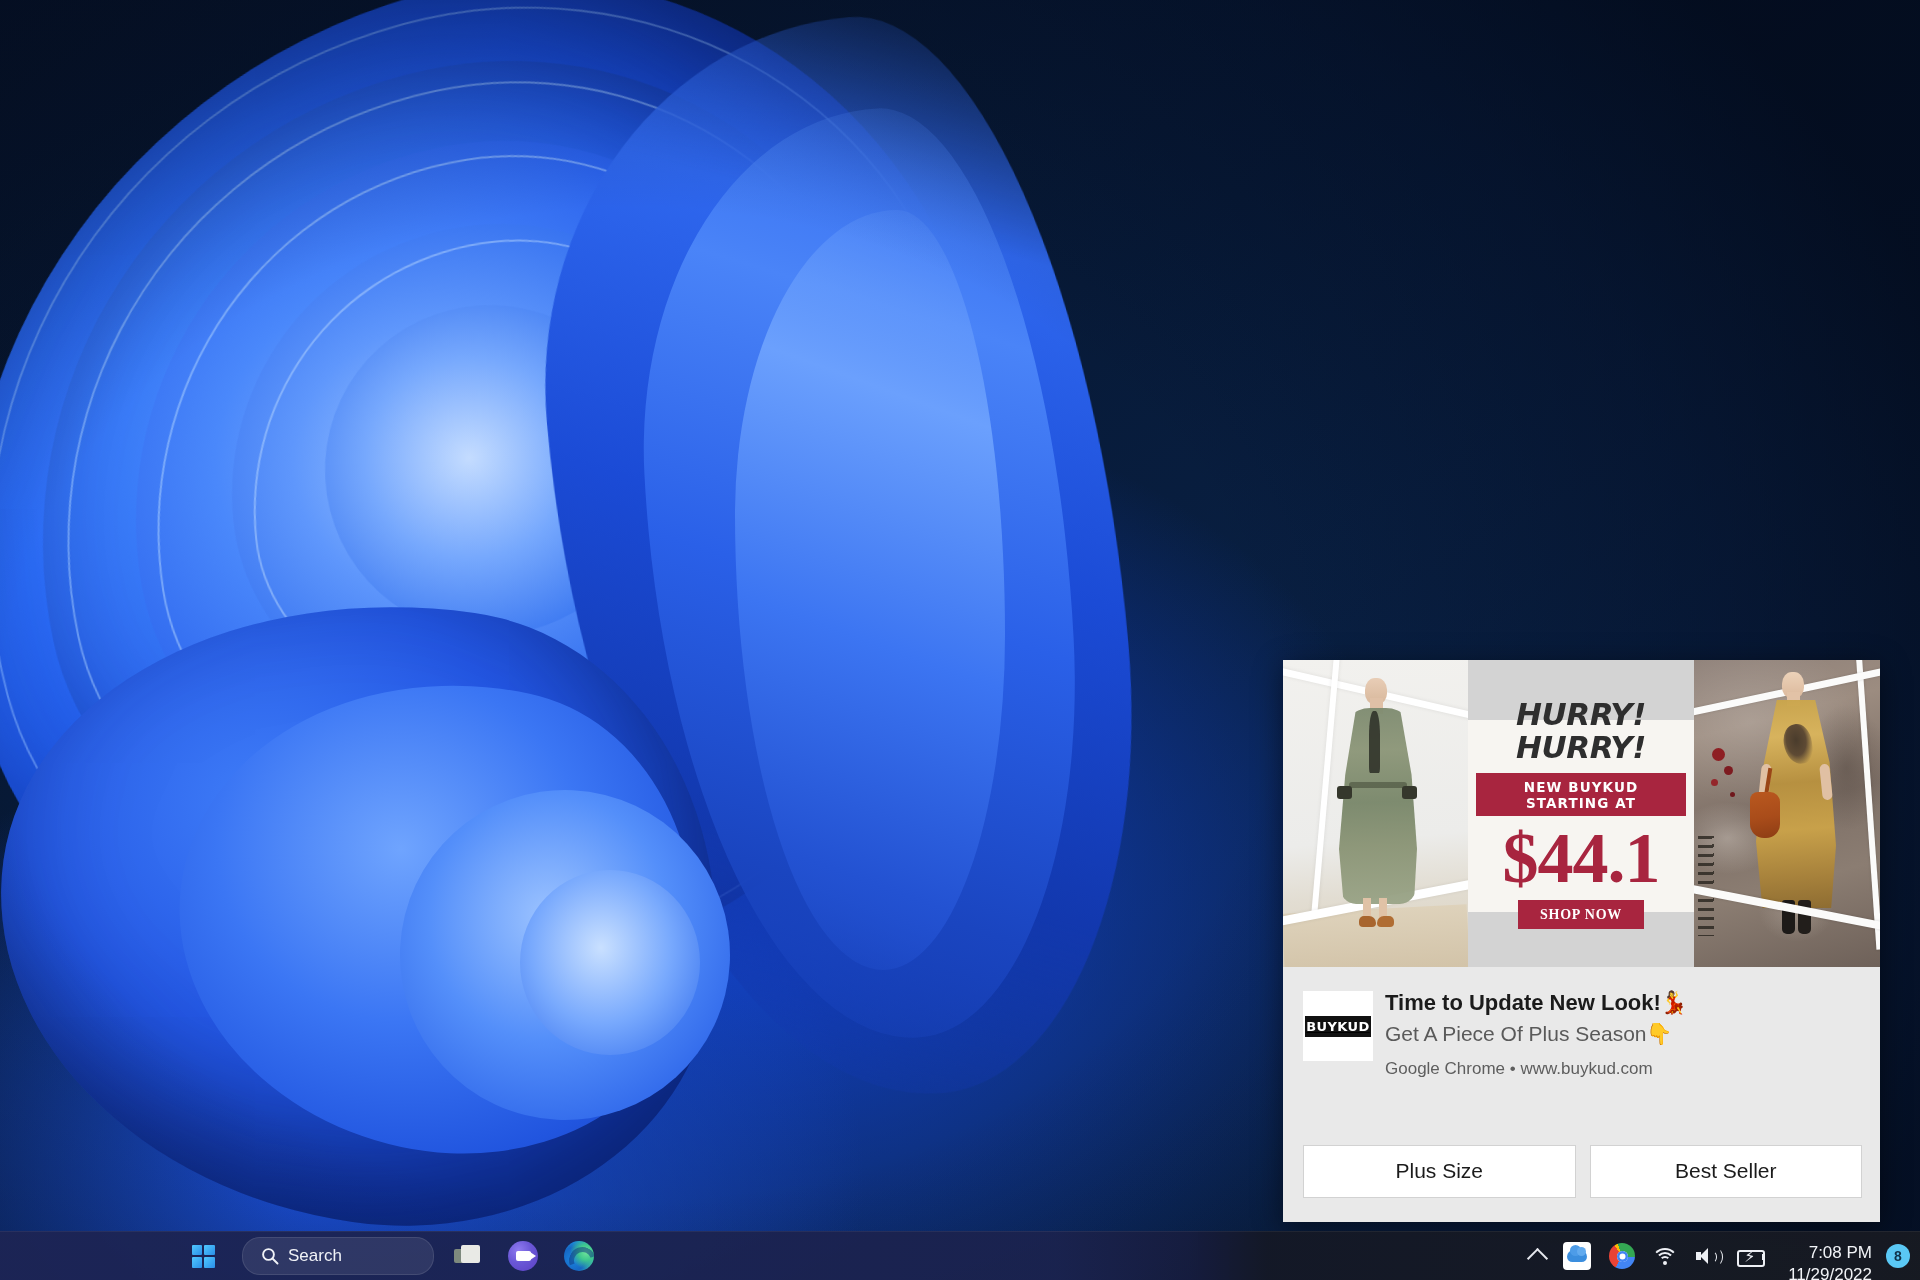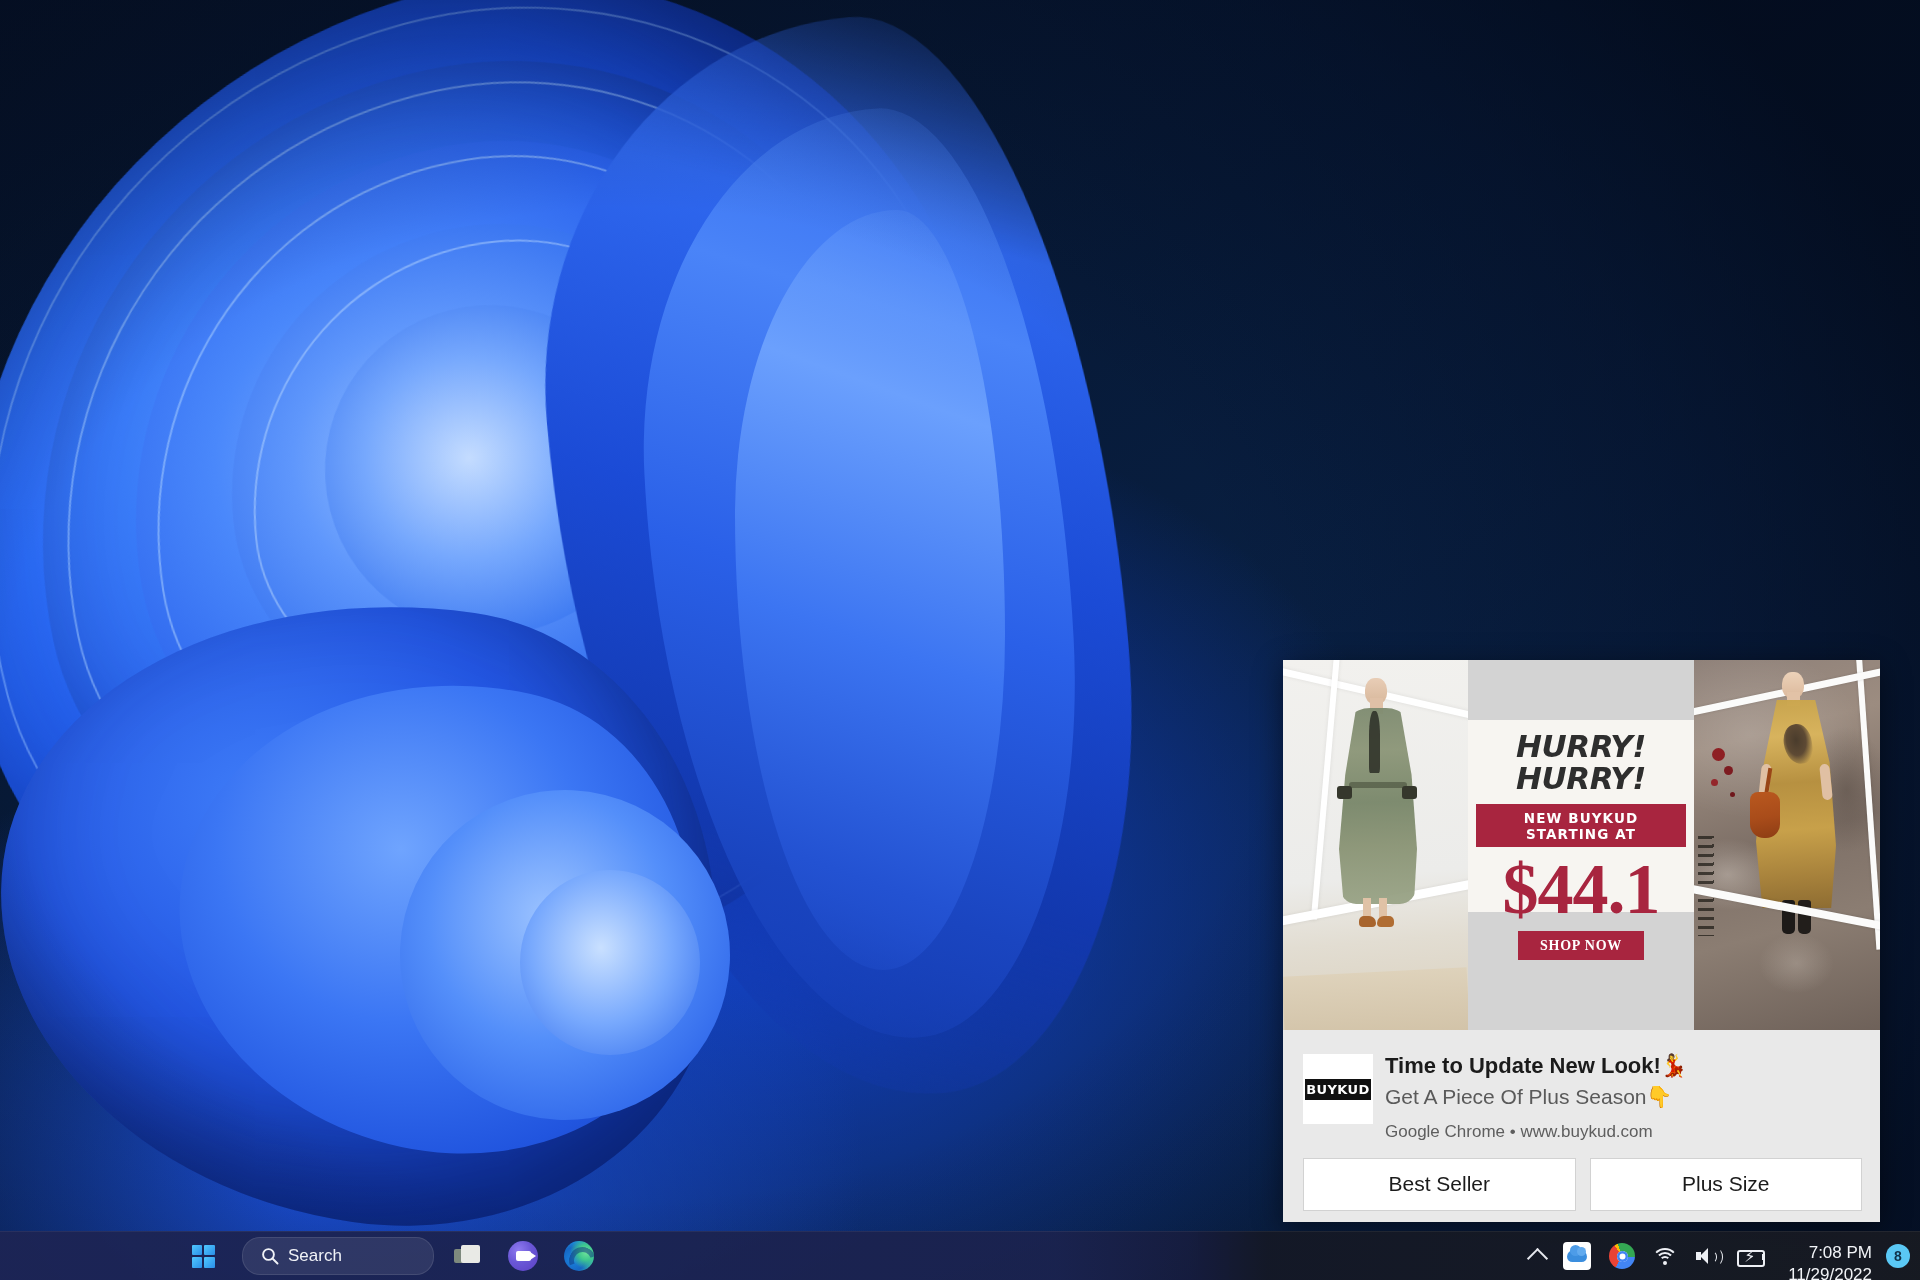--- a/index.html
+++ b/index.html
@@ -152,21 +152,21 @@
     width: 597px; height: 562px;
     background: #ffffff;
     box-shadow: 0 6px 28px rgba(0,0,0,0.48);
     overflow: hidden;
     display: flex;
     flex-direction: column;
   }
 
   .toast-hero {
     position: relative;
-    width: 100%; height: 370px;
+    width: 100%; height: 307px;
     display: flex;
     background: #d7d7d7;
     overflow: hidden;
     flex: 0 0 auto;
   }
 
   
   .hero-left {
     position: relative;
     width: 185px; height: 100%;
@@ -404,20 +404,21 @@
     flex: 1 1 auto;
   }
   .app-logo {
     width: 70px; height: 70px;
     background: #ffffff;
     flex: 0 0 auto;
     display: flex;
     align-items: center;
     justify-content: center;
     margin-top: 2px;
+    text-decoration: underline;
   }
   .logo-bar {
     width: 66px;
     background: #111111;
     color: #ffffff;
     font-family: "DejaVu Sans", sans-serif;
     font-size: 13px;
     font-weight: bold;
     letter-spacing: 0.4px;
     text-align: center;
@@ -841,22 +842,22 @@
         <div class="logo-bar">BUYKUD</div>
       </div>
       <div class="toast-text">
         <div class="toast-title"><span>Time to Update New Look!</span><span class="emoji">💃</span></div>
         <div class="toast-sub"><span>Get A Piece Of Plus Season</span><span class="emoji">👇</span></div>
         <div class="toast-src">Google Chrome • www.buykud.com</div>
       </div>
     </div>
 
     <div class="toast-actions">
+      <div class="toast-btn">Plus Size</div>
       <div class="toast-btn">Best Seller</div>
-      <div class="toast-btn">Plus Size</div>
     </div>
 
   </div>
 
   <div class="taskbar">
 
     <div class="tb-center">
 
       <div class="tb-item">
         <div class="start-logo">

